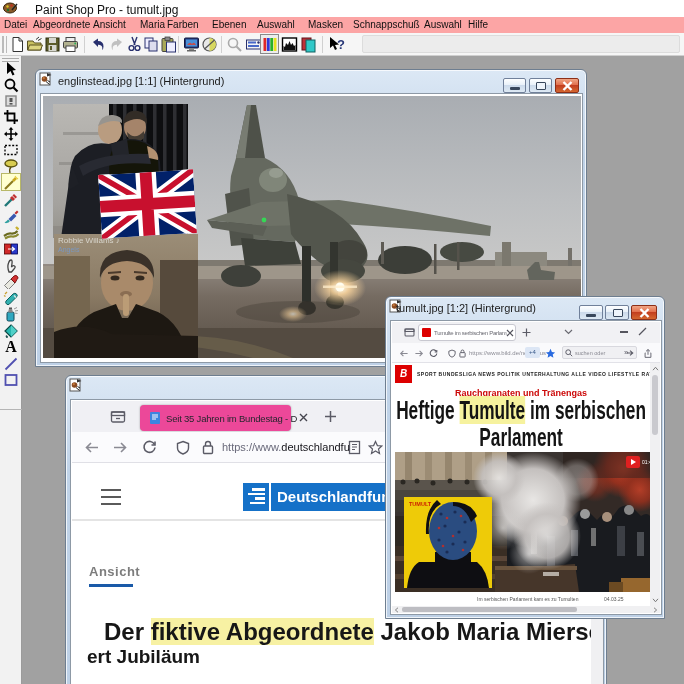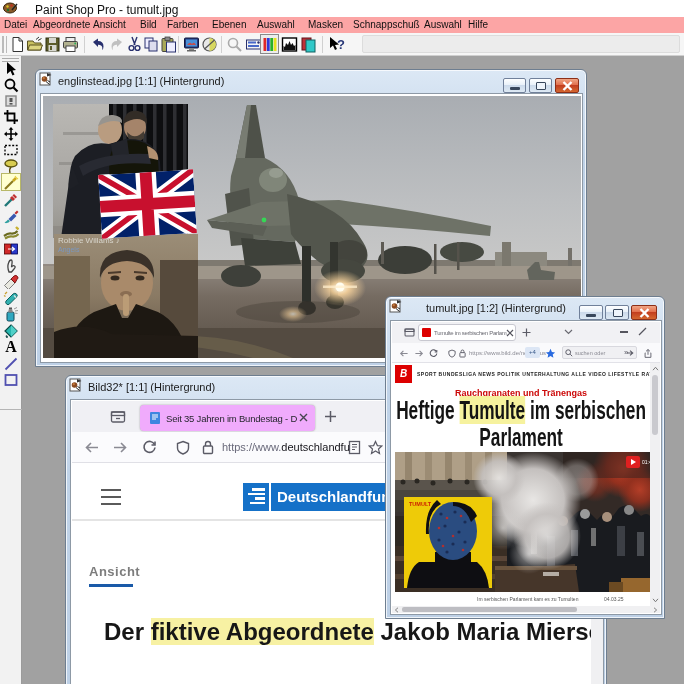--- a/index.html
+++ b/index.html
@@ -47,21 +47,21 @@
       <circle cx="5" cy="8" r="1.2" fill="#207030"></circle>
       <path d="M9 8 L14 2" stroke="#222" stroke-width="1.4"></path>
     </svg>
     <div id="titletext">Paint Shop Pro - tumult.jpg</div>
   </div>
 
   <div id="menubar">
     <span style="left:4px">Datei</span>
     <span style="left:33px">Abgeordnete</span>
     <span style="left:93px">Ansicht</span>
-    <span style="left:140px">Bild</span>
+    <span style="left:140px">Maria</span>
     <span style="left:167px">Farben</span>
     <span style="left:212px">Ebenen</span>
     <span style="left:257px">Auswahl</span>
     <span style="left:308px">Masken</span>
     <span style="left:353px">Schnappschuß</span>
     <span style="left:424px">Auswahl</span>
     <span style="left:468px">Hilfe</span>
   </div>
 
   <div id="toolbar">
@@ -466,31 +466,30 @@
   </div>
 
   <div class="win" id="win2" style="left:65px;top:375px;width:542px;height:316px;border-radius:6px 6px 0 0">
     <div class="wicon" id="w2icon"><svg width="13" height="14" viewBox="0 0 13 14">
           <rect x="1" y="1" width="10" height="12" fill="#fff" stroke="#555" stroke-width="1"></rect>
           <path d="M8 1 L12.5 3 L8 4.5 Z" fill="#333"></path>
           <circle cx="5.5" cy="7" r="2.8" fill="#8a4a20"></circle>
           <circle cx="4.8" cy="6.2" r="1.1" fill="#c87838"></circle>
           <path d="M7 9.5 L10.5 12.5 M8.5 8.5 L11 10" stroke="#222" stroke-width="1"></path>
         </svg></div>
-    <div class="wtitle" style="left:22px;top:5px">Bild32* [1:1] (Hintergrund)</div>
     <div class="wcontent" style="left:4px;top:23px;width:534px;height:292px;border-bottom:none">
       <div class="abs" id="browser2" style="left:1px;top:1px;width:531px;height:290px;overflow:hidden;background:#fff">
 
         <div class="abs" style="left:0;top:0;width:531px;height:31px;background:#f0f0f4">
           <svg class="abs" style="left:38px;top:8px" width="16" height="16" viewBox="0 0 16 16">
             <rect x="1.5" y="3" width="13" height="10" rx="1.5" fill="none" stroke="#5b5b66" stroke-width="1.3"></rect>
             <rect x="1.5" y="3" width="13" height="3.5" fill="none" stroke="#5b5b66" stroke-width="1.3"></rect>
             <path d="M6 9.5 H10" stroke="#5b5b66" stroke-width="1.3"></path>
           </svg>
-          <div class="abs" style="left:68px;top:4px;width:175px;height:26px;background:#f0abfc;border-radius:4px;box-shadow:0 0 2px rgba(0,0,0,.35)">
+          <div class="abs" style="left:68px;top:4px;width:151px;height:26px;background:#ec4899;border-radius:4px;box-shadow:0 0 2px rgba(0,0,0,.35)">
             <svg class="abs" style="left:9px;top:7px" width="12" height="12" viewBox="0 0 12 12">
               <rect width="10" height="12" x="1" fill="#3d85e0" rx="1"></rect>
                 <path d="M3 3h6M3 5h6M3 7h4" stroke="#fff" stroke-width="1"></path>
             </svg>
             <div class="t" style="left:26px;top:8px;font-size:9.5px;color:#26262e;width:132px;overflow:hidden;letter-spacing:-.2px">Seit 35 Jahren im Bundestag - D</div>
             <svg class="abs" style="left:158px;top:7px" width="11" height="11" viewBox="0 0 11 11">
                 <path d="M2 2 L9 9 M9 2 L2 9" stroke="#45454e" stroke-width="1.4"></path>
               </svg>
           </div>
           <svg class="abs" style="left:252px;top:9px" width="13" height="13" viewBox="0 0 13 13">
@@ -537,38 +536,39 @@
             <div class="abs" style="right:4px;top:9.5px;width:17px;height:2.5px;background:#fff"></div>
             <div class="abs" style="right:4px;top:14px;width:10px;height:2.5px;background:#fff"></div>
             <div class="abs" style="right:4px;top:18.5px;width:15px;height:2.5px;background:#fff"></div>
           </div>
           <div class="abs" style="left:199px;top:20px;width:138px;height:28px;background:#1571c8;color:#fff;font-weight:bold;font-size:15px;line-height:28px;padding-left:6px">Deutschlandfunk</div>
           <div class="abs" style="left:0;top:56px;width:519px;height:2px;background:#e4e4e4"></div>
 
           <div class="t" style="left:17px;top:101px;font-size:13px;font-weight:bold;color:#7d7d7d;letter-spacing:.5px">Ansicht</div>
           <div class="abs" style="left:17px;top:121px;width:44px;height:3px;background:#1a5aa8"></div>
           <div class="t" style="left:32px;top:155px;font-size:24px;font-weight:bold;color:#171717">Der <span style="background:#f7f1a3">fiktive Abgeordnete</span> Jakob Maria Mierscheid fei-</div>
+          <div class="t" style="left:15px;top:183px;font-size:19px;font-weight:bold;color:#171717">ert Jubiläum</div>
         </div>
 
         <div class="abs" style="left:519px;top:62px;width:12px;height:228px;background:#f0f0f2">
           <div class="abs" style="left:2px;top:4px;width:8px;height:90px;background:#c9c9ce;border-radius:4px"></div>
         </div>
       </div>
     </div>
   </div>
 
   <div class="win" id="win3" style="left:385px;top:296px;width:280px;height:323px">
     <div class="wicon" id="w3icon"><svg width="13" height="14" viewBox="0 0 13 14">
           <rect x="1" y="1" width="10" height="12" fill="#fff" stroke="#555" stroke-width="1"></rect>
           <path d="M8 1 L12.5 3 L8 4.5 Z" fill="#333"></path>
           <circle cx="5.5" cy="7" r="2.8" fill="#8a4a20"></circle>
           <circle cx="4.8" cy="6.2" r="1.1" fill="#c87838"></circle>
           <path d="M7 9.5 L10.5 12.5 M8.5 8.5 L11 10" stroke="#222" stroke-width="1"></path>
         </svg></div>
-    <div class="wtitle" style="left:40px;top:5px">tumult.jpg [1:2] (Hintergrund)</div>
+    <div class="wtitle" style="left:10px;top:5px">tumult.jpg [1:2] (Hintergrund)</div>
     <div class="wbtn" style="left:193px;top:8px;width:24px">
         <div class="abs" style="left:6px;top:8px;width:10px;height:3px;background:#38475c;border-radius:1px"></div>
       </div>
     <div class="wbtn" style="left:219px;top:8px;width:24px">
         <div class="abs" style="left:7px;top:3px;width:10px;height:8px;border:1px solid #38475c;border-radius:1px;background:#eef4fb"></div>
       </div>
     <div class="wbtn close" style="left:245px;top:8px;width:26px">
       <svg class="abs" style="left:7px;top:2px" width="11" height="10" viewBox="0 0 11 10">
           <path d="M1.5 1 L9.5 9 M9.5 1 L1.5 9" stroke="#fff" stroke-width="2.4"></path>
         </svg>

